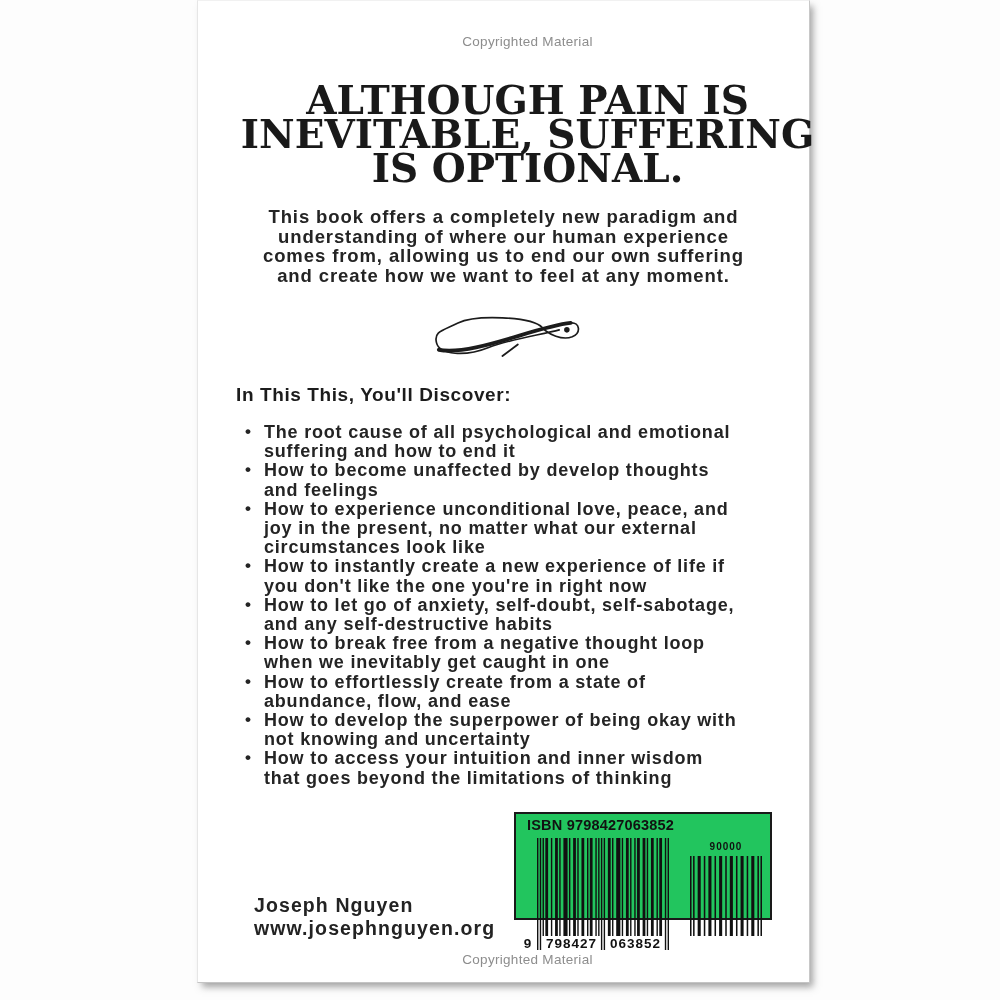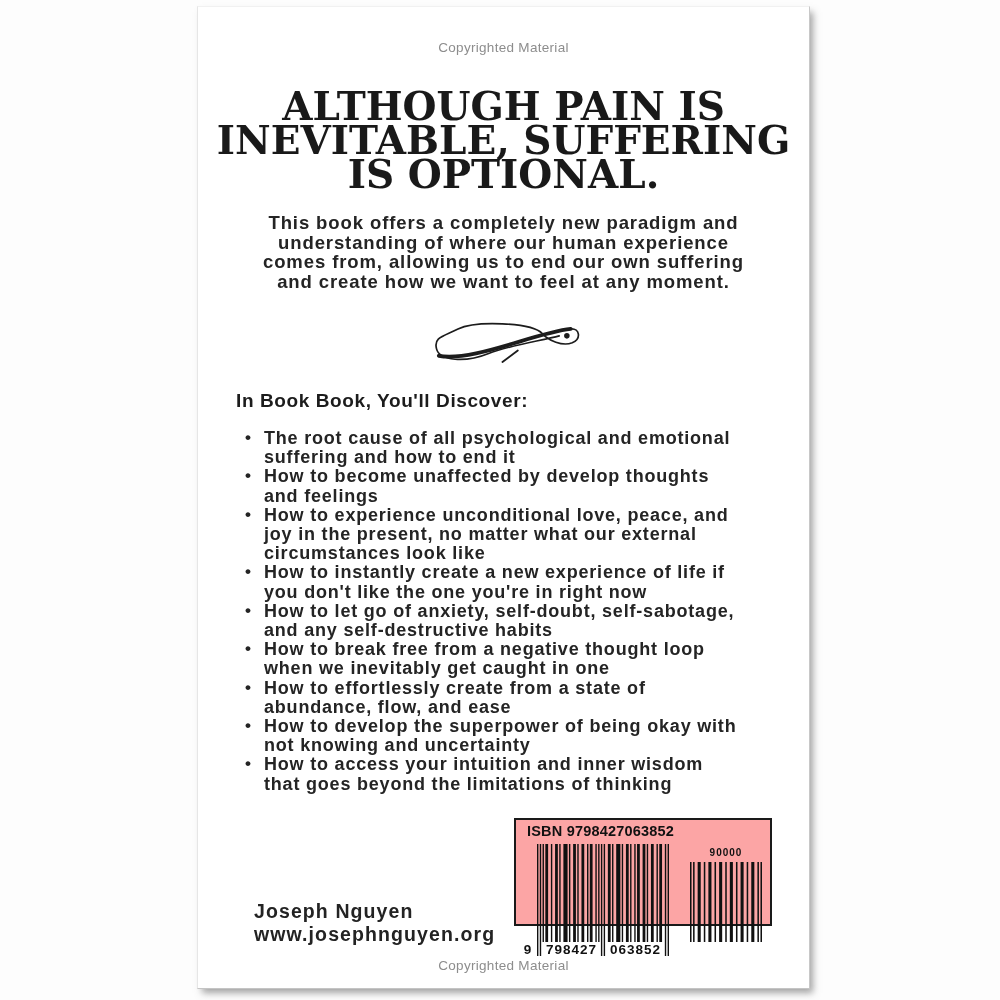--- a/index.html
+++ b/index.html
@@ -1,27 +1,28 @@
 <!DOCTYPE html>
 <html><head>
 <meta charset="utf-8">
 <style>
   * { margin:0; padding:0; box-sizing:border-box; }
   html,body { width:1000px; height:1000px; background:#ffffff; overflow:hidden;
               font-family:"Liberation Sans", sans-serif; }
   .stage { position:relative; width:1000px; height:1000px; background:#fdfdfd; }
 
   .book {
-    position:absolute; left:197px; top:6px; width:613px; height:983px;
+    position:absolute; left:197px; top:0; width:613px; height:983px;
     background:#ffffff;
     border-left:1px solid #e6e6e6;
     border-top:1px solid #f1f1f1;
     border-right:1px solid #c8c8c8;
     border-bottom:1px solid #c4c4c4;
     box-shadow:4px 5px 7px -1px rgba(90,90,90,0.55);
+    padding-left:24px;
   }
 
   .copyright { position:absolute; width:100%; text-align:center;
     color:#8d8d8d; font-size:13.5px; letter-spacing:0.3px; }
   .copyright.top { top:33px; }
   .copyright.bottom { top:951px; }
 
   .headline {
     position:absolute; top:82px; width:100%; text-align:center;
     font-family:"DejaVu Serif", serif; font-weight:700;
@@ -51,21 +52,21 @@
     font-size:18px; line-height:19.2px; font-weight:600;
     letter-spacing:0.8px; color:#242424;
   }
   .discover-list li::before {
     content:"\2022"; position:absolute; left:1px; top:-1px;
     font-size:17px; color:#242424;
   }
 
   .barcode-box {
     position:absolute; left:316px; top:811px; width:258px; height:108px;
-    background:#fca5a5; border:2px solid #1a1a1a;
+    background:#22c55e; border:2px solid #1a1a1a;
   }
   .isbn-label { position:absolute; top:3px; left:11px;
     font-size:14.5px; font-weight:700; letter-spacing:0.2px; color:#111; }
   .bc-left { position:absolute; left:8px; top:24px; width:152px; height:112px; }
   .bc-left svg { position:absolute; left:13px; top:0; }
   .bc-digit { position:absolute; bottom:-1px; font-size:13.5px; font-weight:700;
     color:#111; background:#ffffff; text-align:center; letter-spacing:1px;
     line-height:14px; }
   .d-lead  { left:-2px; width:12px; background:transparent; }
   .d-g1    { left:19px; width:57px; }
@@ -100,21 +101,21 @@
 
     <div class="flourish">
       <svg width="160" height="46" viewBox="0 0 200 60" fill="none">
         <path d="M15,48 C60,56 140,18 187,13" stroke="#1c1c1c" stroke-width="5" stroke-linecap="round"></path>
         <path d="M98,56 L118,41" stroke="#1c1c1c" stroke-width="2.4" stroke-linecap="round"></path>
         <path d="M187,13 C199,12 201,26 189,31 C176,36 158,28 150,19 C136,4 62,2 40,13 C20,23 8,24 12,39 C16,55 50,57 80,45 C104,35 150,28 172,22" stroke="#1c1c1c" stroke-width="2.2" fill="none" stroke-linecap="round"></path>
         <circle cx="182" cy="22" r="3.6" fill="#1c1c1c"></circle>
       </svg>
     </div>
 
-    <div class="discover-heading">In Book Book, You'll Discover:</div>
+    <div class="discover-heading">In This This, You'll Discover:</div>
 
     <ul class="discover-list">
       <li>The root cause of all psychological and emotional
 suffering and how to end it</li>
       <li>How to become unaffected by develop thoughts
 and feelings</li>
       <li>How to experience unconditional love, peace, and
 joy in the present, no matter what our external
 circumstances look like</li>
       <li>How to instantly create a new experience of life if

